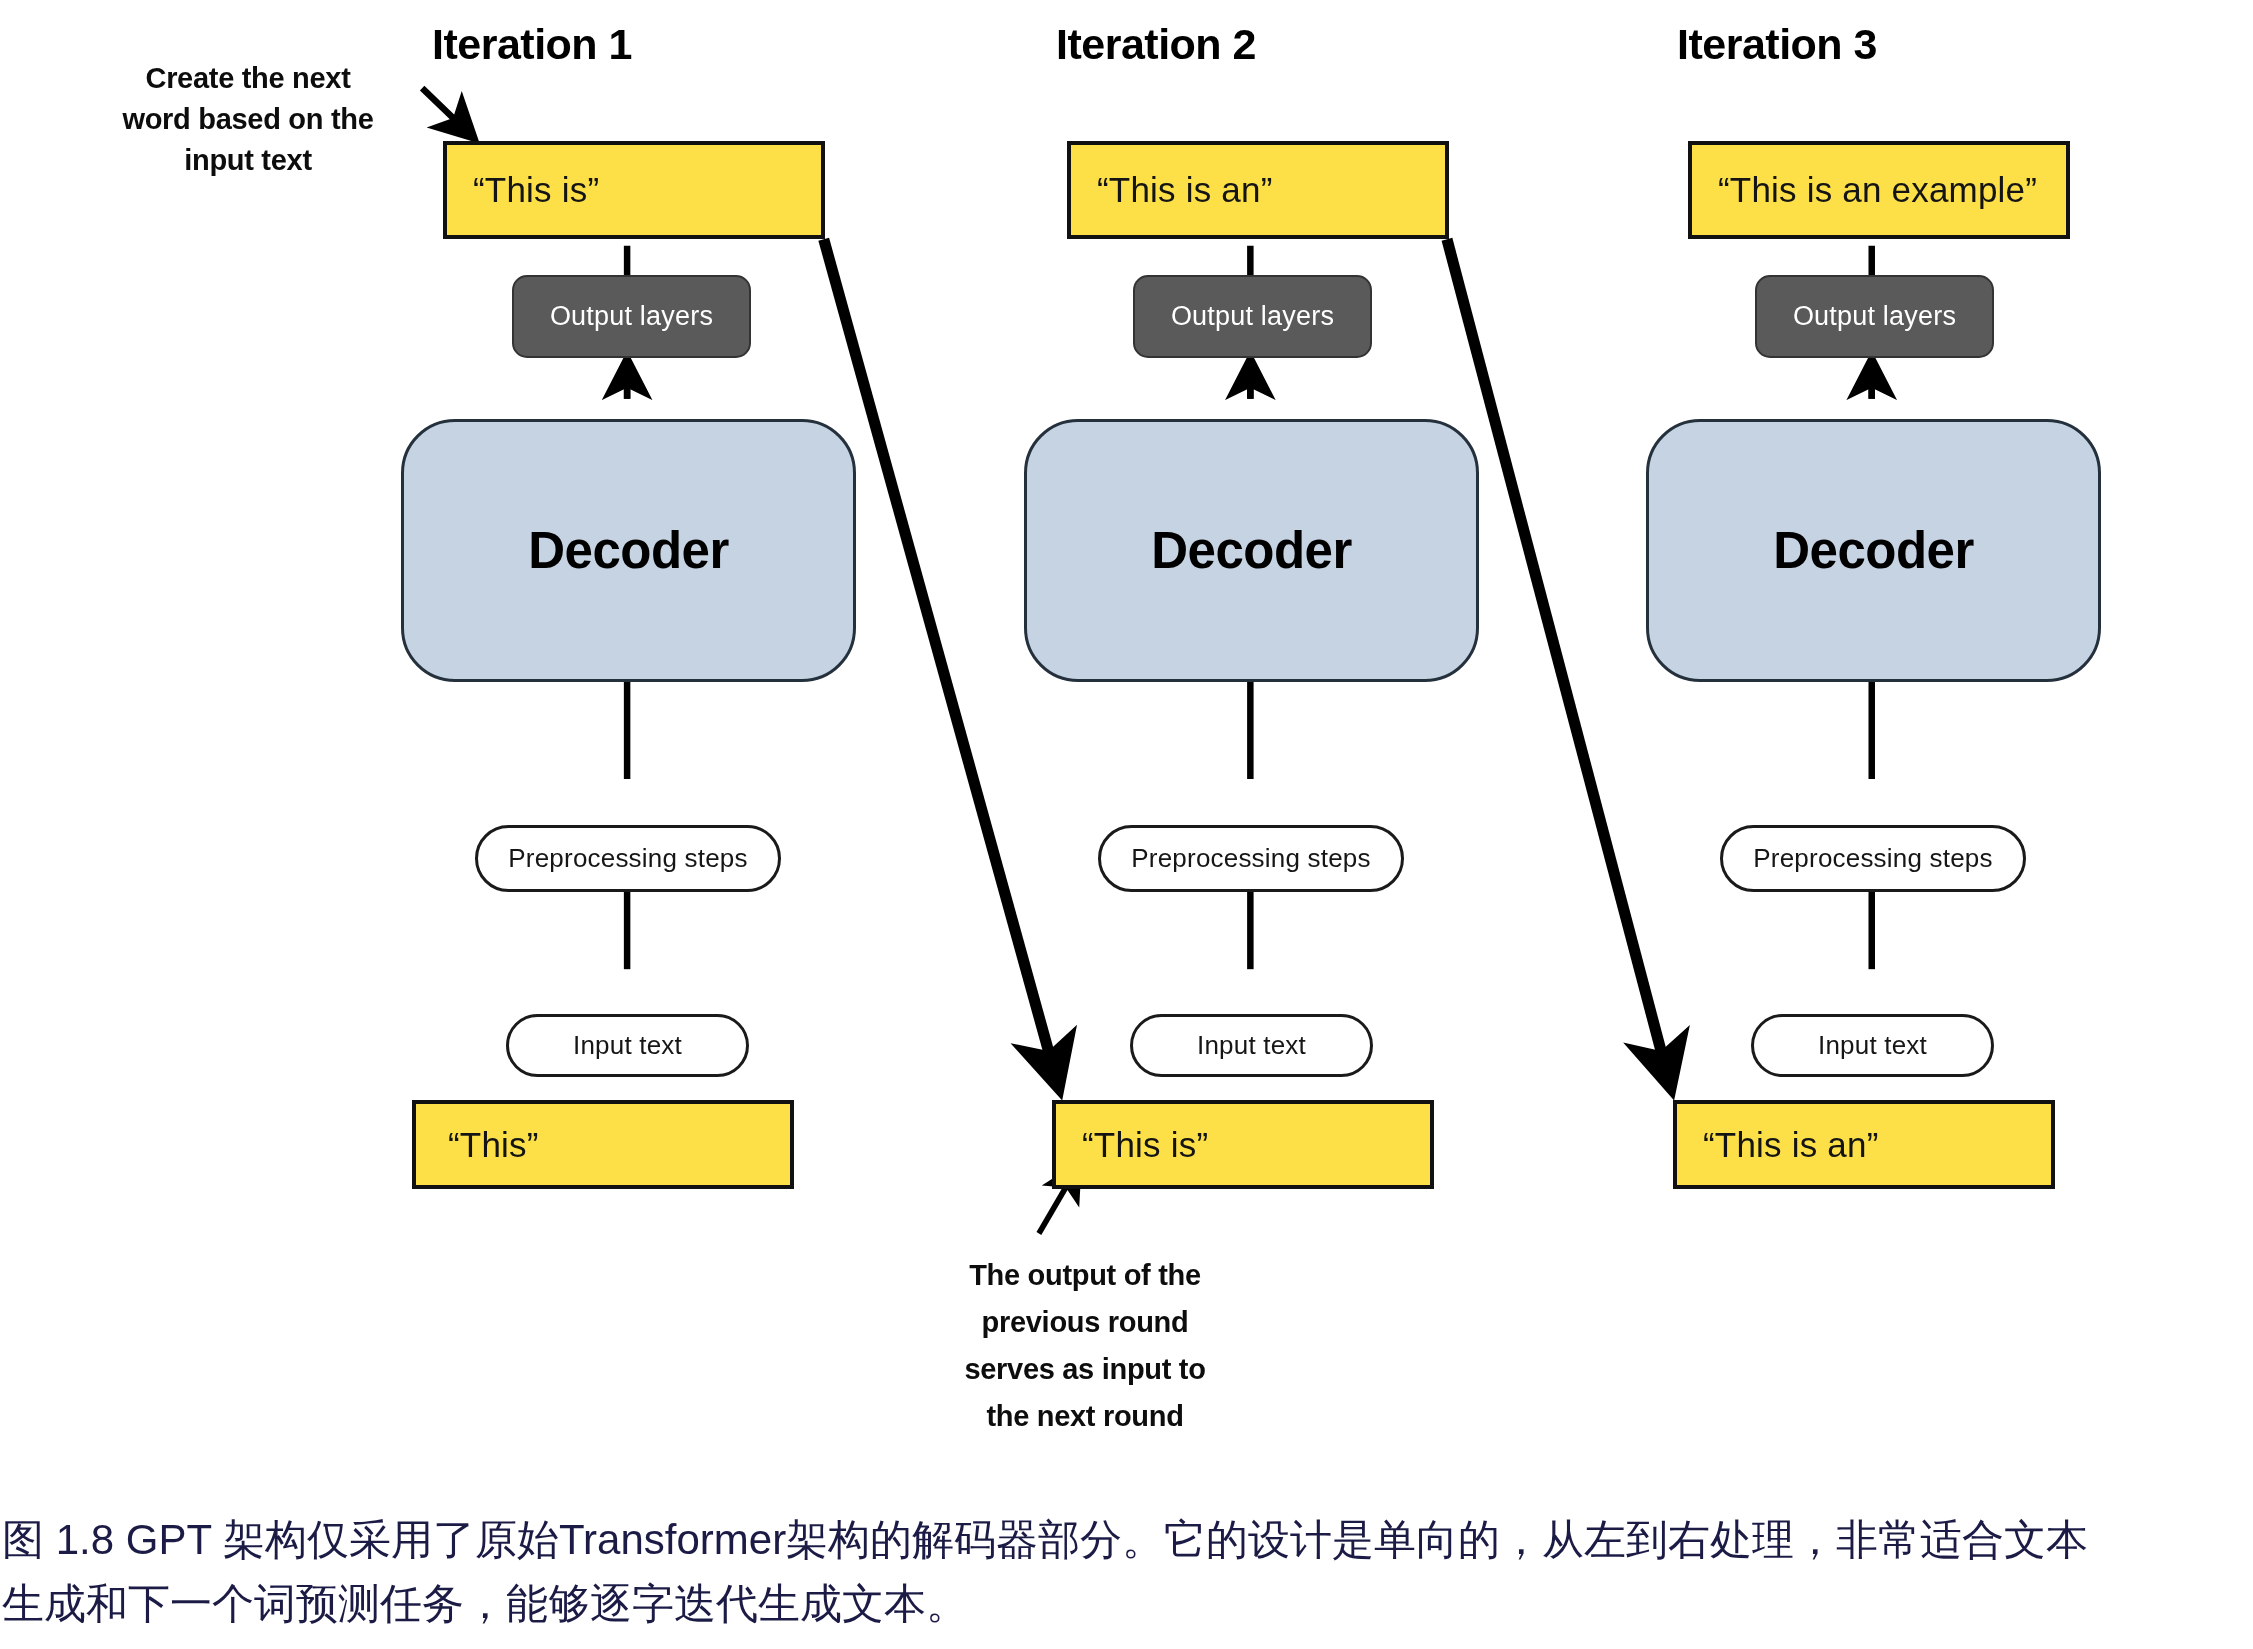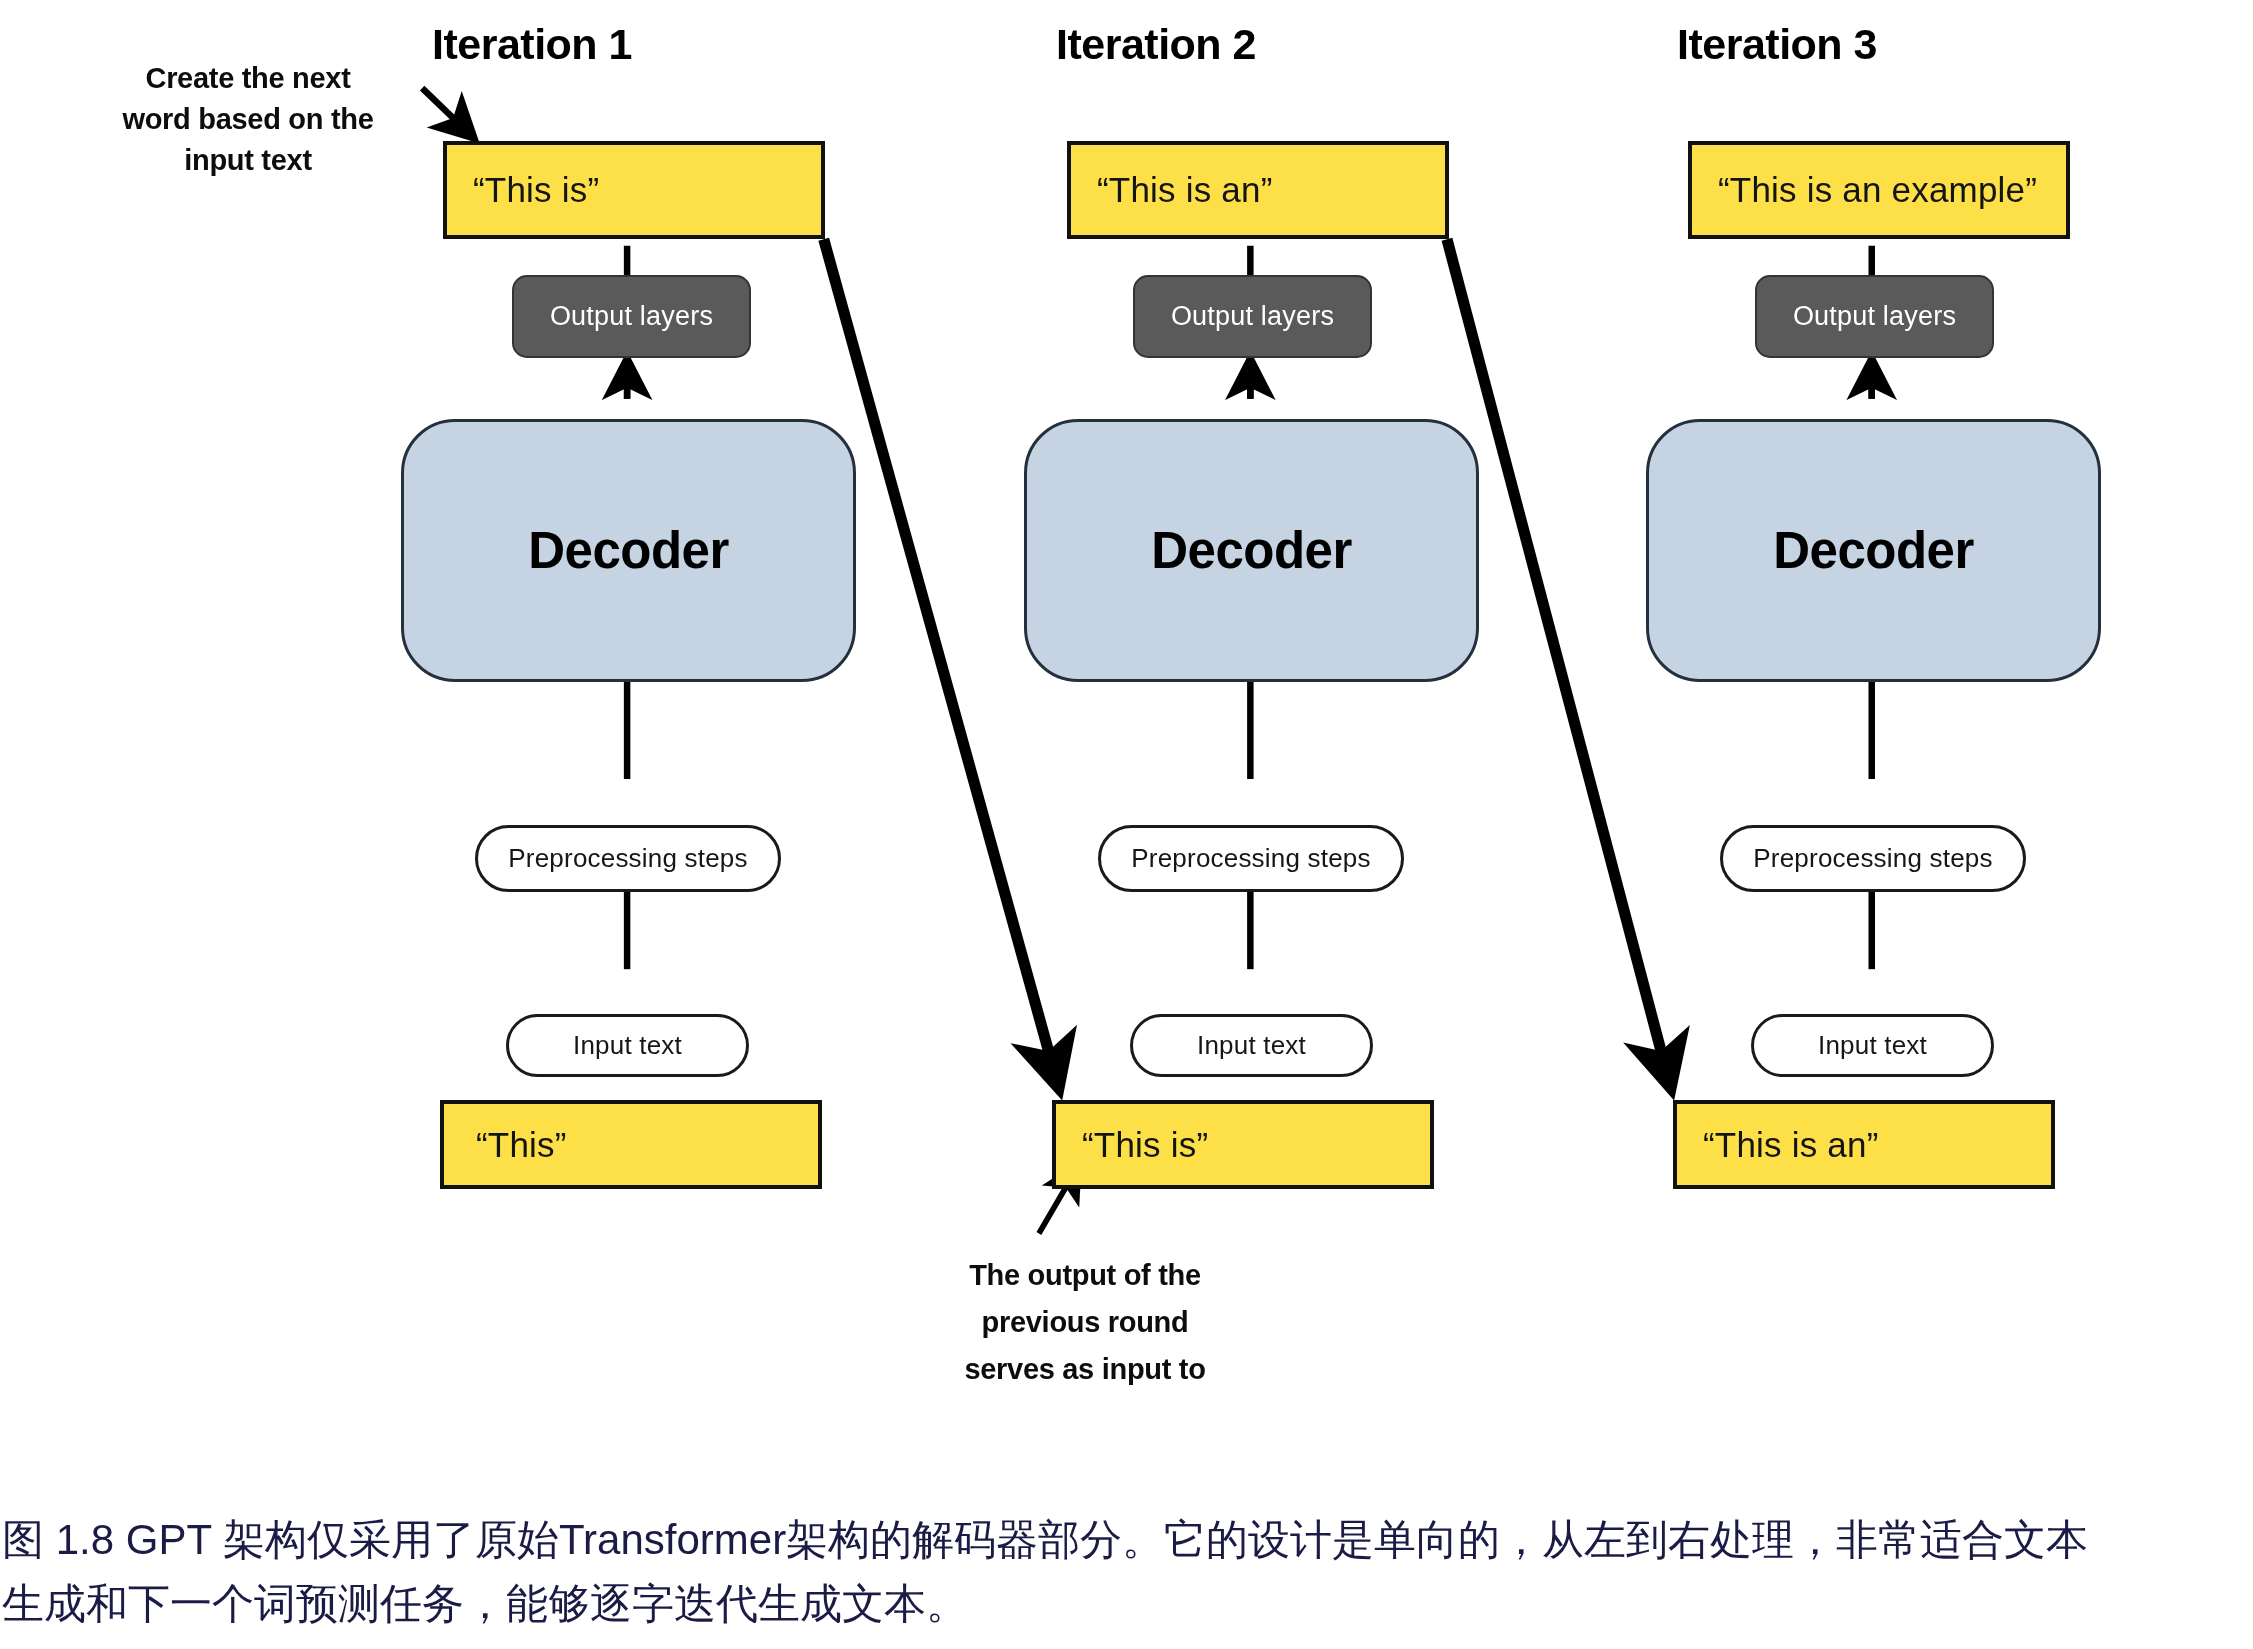--- a/index.html
+++ b/index.html
@@ -182,21 +182,21 @@
   <div class="abs text-box" style="left:443px; top:141px; width:382px; height:98px;">“This is”</div>
 
   <div class="abs output-layers" style="left:512px; top:275px; width:239px; height:83px;">Output layers</div>
 
   <div class="abs decoder" style="left:401px; top:419px; width:455px; height:263px;">Decoder</div>
 
   <div class="abs pill" style="left:475px; top:781px; width:306px; height:67px;">Preprocessing steps</div>
 
   <div class="abs pill" style="left:506px; top:970px; width:243px; height:63px;">Input text</div>
 
-  <div class="abs text-box" style="left:440px; top:1100px; width:382px; height:89px;padding-left:32px;">“This”</div>
+  <div class="abs text-box" style="left:412px; top:1100px; width:382px; height:89px;padding-left:32px;">“This”</div>
 
   <div class="abs text-box" style="left:1067px; top:141px; width:382px; height:98px;">“This is an”</div>
 
   <div class="abs output-layers" style="left:1133px; top:275px; width:239px; height:83px;">Output layers</div>
 
   <div class="abs decoder" style="left:1024px; top:419px; width:455px; height:263px;">Decoder</div>
 
   <div class="abs pill" style="left:1098px; top:781px; width:306px; height:67px;">Preprocessing steps</div>
 
   <div class="abs pill" style="left:1130px; top:970px; width:243px; height:63px;">Input text</div>
@@ -218,20 +218,21 @@
   <div class="abs callout" style="left:95px; top:58px; width:306px;">
     <div>Create the next</div>
     <div>word based on the</div>
     <div>input text</div>
   </div>
 
   <div class="abs callout" style="left:904px; top:1252px; width:362px; line-height:1.62;">
     <div>The output of the</div>
     <div>previous round</div>
     <div>serves as input to</div>
+    <div>the next round</div>
   </div>
 
   <div class="caption">
     <div>图 1.8  GPT 架构仅采用了原始Transformer架构的解码器部分。它的设计是单向的，从左到右处理，非常适合文本</div>
     <div>生成和下一个词预测任务，能够逐字迭代生成文本。</div>
   </div>
 
 </div>
 
 

